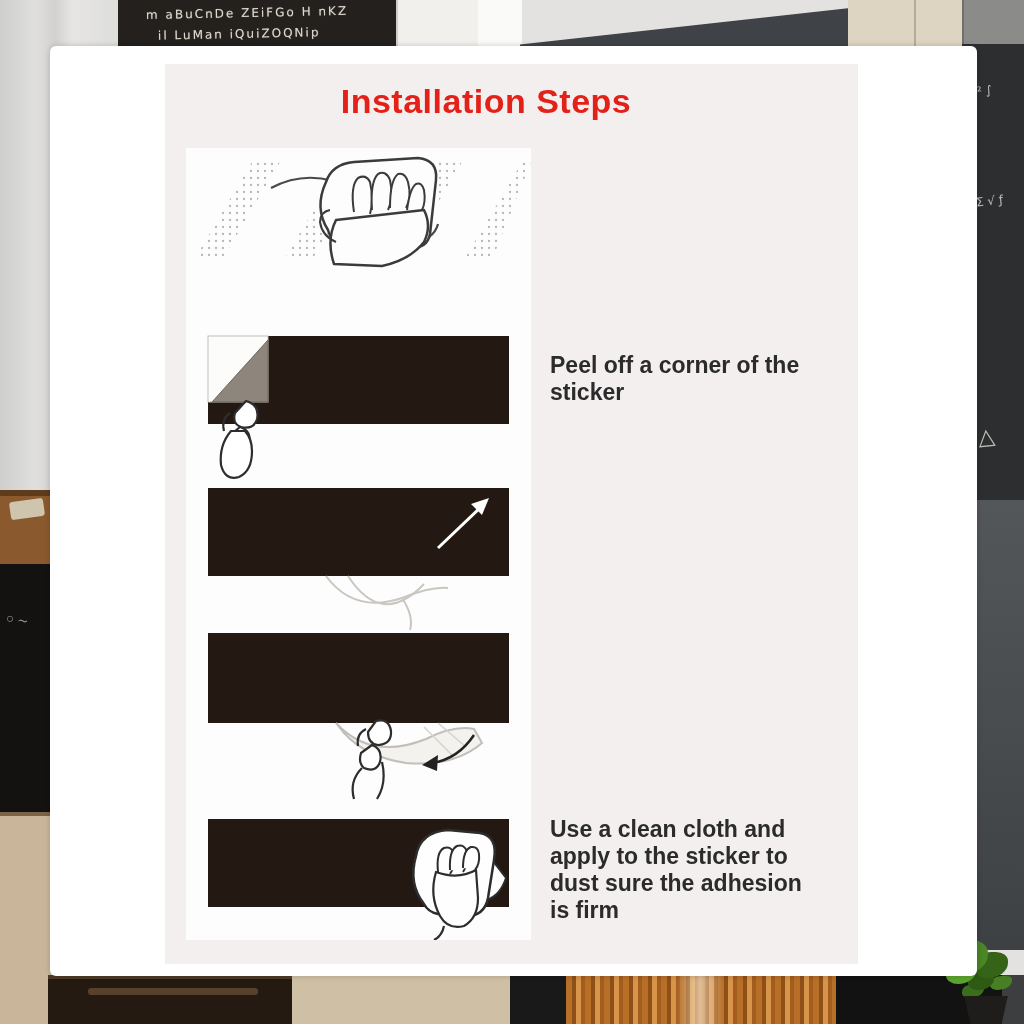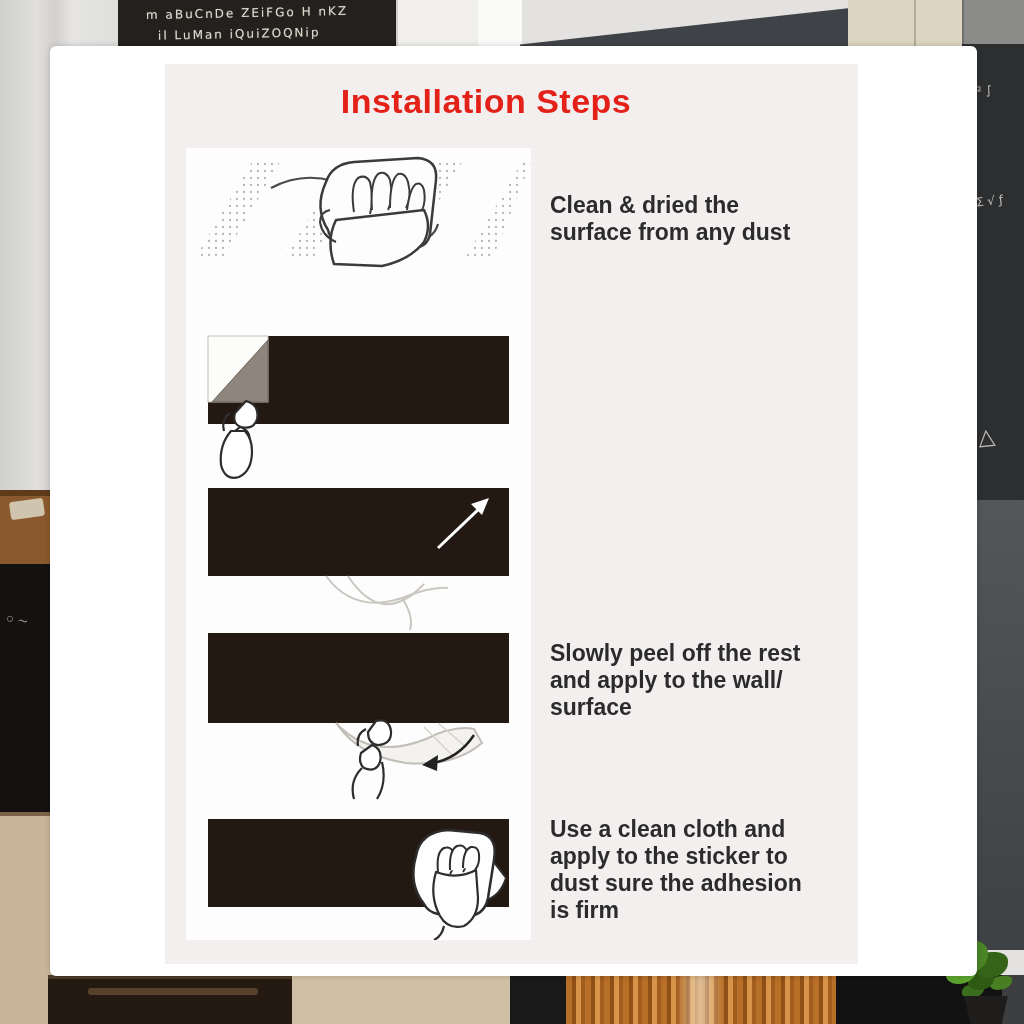--- a/index.html
+++ b/index.html
@@ -179,23 +179,20 @@
     <path d="M238,98 Q222,78 230,50 Q234,26 262,24 L294,27 Q312,30 308,54 L302,92 Q298,112 276,110 L252,108 Q242,106 238,98 Z" fill="#fefefe" stroke="#2d2d2d" stroke-width="2.5" stroke-linejoin="round"></path>
     <g fill="#fefefe" stroke="#2d2d2d" stroke-width="2">
       <path d="M252,66 Q250,46 258,42 Q266,40 268,48 Q270,60 264,68"></path>
       <path d="M264,64 Q263,44 271,40 Q279,38 281,46 Q283,58 277,66"></path>
       <path d="M277,62 Q277,44 285,41 Q292,40 293,48 Q294,58 289,64"></path>
     </g>
     <path d="M250,66 Q243,90 254,110 Q262,124 278,120 Q292,112 292,92 L290,64 Q272,74 250,66 Z" fill="#fefefe" stroke="#2d2d2d" stroke-width="2.2" stroke-linejoin="round"></path>
     <path d="M258,120 Q256,130 248,134" stroke="#2d2d2d" stroke-width="2.2" fill="none"></path>
   </svg>
 
-  <div class="abs step-text t1">Clean &amp; dried the
-surface from any dust</div>
-  <div class="abs step-text t4">Slowly peel off the rest
-and apply to the wall/
-surface</div>
+  <div class="abs step-text t2">Peel off a corner of the
+sticker</div>
   <div class="abs step-text t5">Use a clean cloth and
 apply to the sticker to
 dust sure the adhesion
 is firm</div>
 
 </div>
 
 </body></html>

